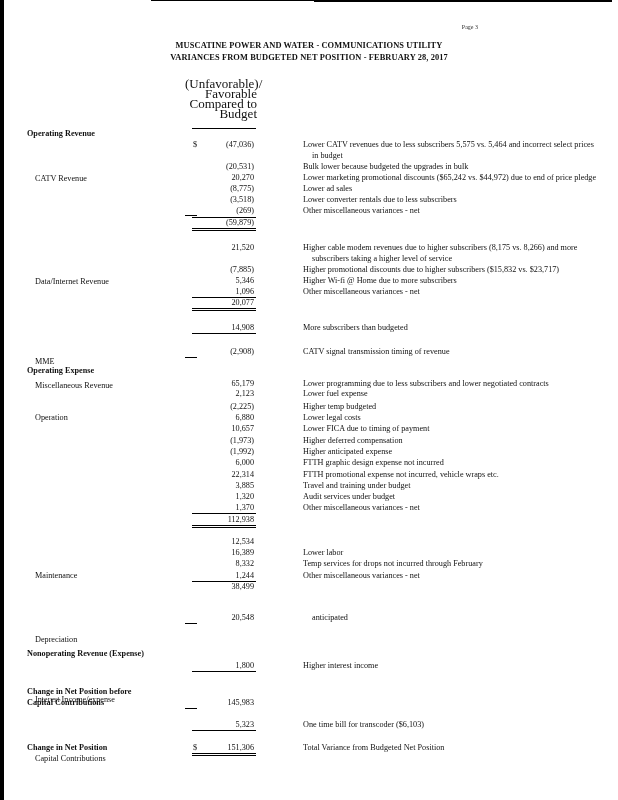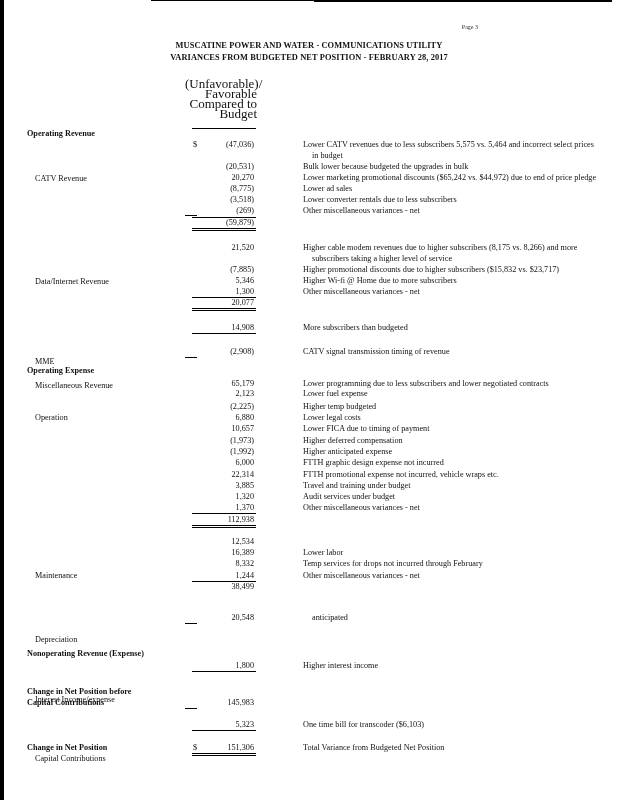--- a/index.html
+++ b/index.html
@@ -101,21 +101,21 @@
   </div>
   <div class="row" style="top:264px">
     <span class="num">(7,885)</span>
     <span class="desc">Higher promotional discounts due to higher subscribers ($15,832 vs. $23,717)</span>
   </div>
   <div class="row" style="top:275px">
     <span class="num">5,346</span>
     <span class="desc">Higher Wi-fi @ Home due to more subscribers</span>
   </div>
   <div class="row" style="top:286px">
-    <span class="num">1,300</span>
+    <span class="num">1,096</span>
     <span class="desc">Other miscellaneous variances - net</span>
   </div>
   <div class="uline" style="top:297px"></div>
   <div class="row" style="top:297px">
     <span class="num">20,077</span>
   </div>
   <div class="uline dbl" style="top:308px"></div>
 </div>
 
 <div class="row" style="top:322px">

